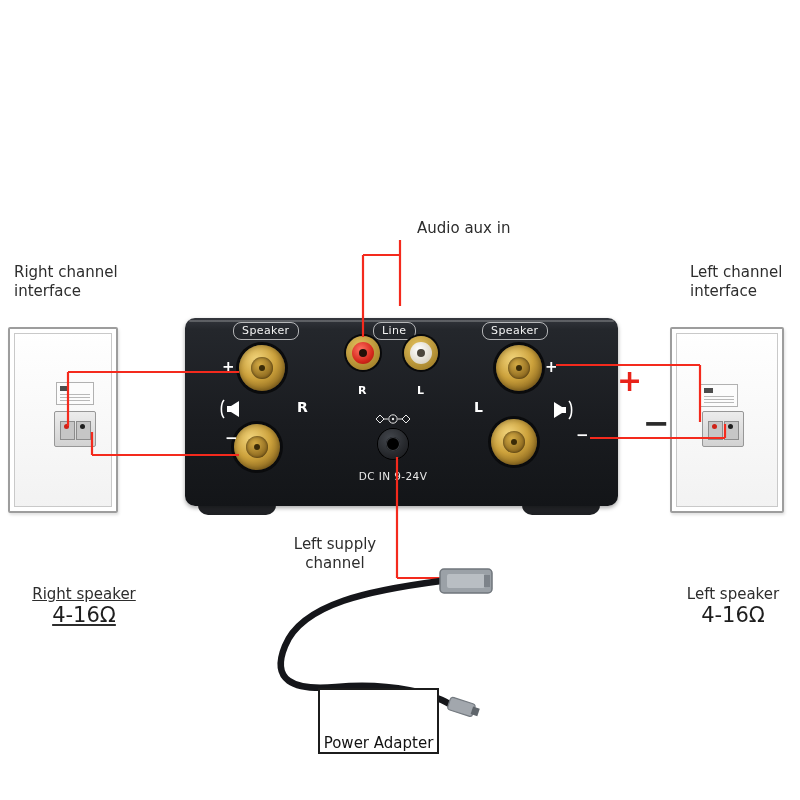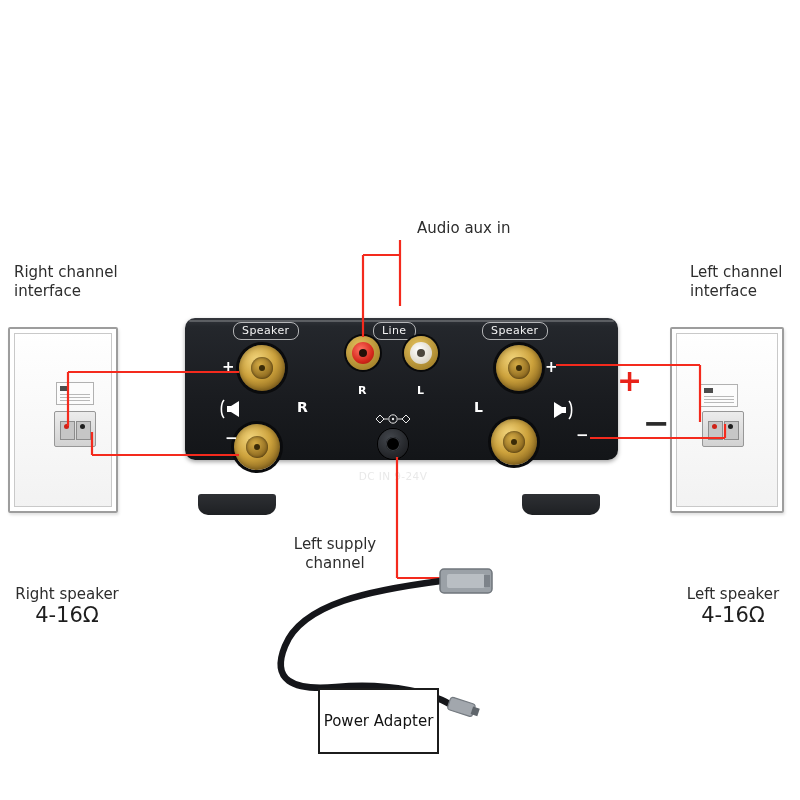--- a/index.html
+++ b/index.html
@@ -4,21 +4,21 @@
 <style>
   html,body { margin:0; padding:0; }
   body {
     width:800px; height:800px; background:#ffffff; position:relative; overflow:hidden;
     font-family:"DejaVu Sans","Liberation Sans",sans-serif; color:#2b2b2b;
   }
   .abs { position:absolute; }
 
   
   #amp {
-    position:absolute; left:185px; top:318px; width:433px; height:142px;
+    position:absolute; left:185px; top:318px; width:433px; height:188px;
     background:linear-gradient(180deg,#34373d 0%,#24272c 6%,#1a1c20 55%,#131518 100%);
     border-radius:10px; z-index:2;
     box-shadow:0 2px 4px rgba(0,0,0,.35);
   }
   #amp::before { content:""; position:absolute; left:4px; right:4px; top:2px; height:2px;
     background:rgba(255,255,255,.22); border-radius:4px; }
   .foot { position:absolute; width:78px; height:21px; top:494px;
     background:linear-gradient(#2e3034,#1e2023); border-radius:3px 3px 10px 10px; z-index:1; }
   .sec-label { position:absolute; color:#f2f2f2; font-size:11px; letter-spacing:.4px;
     border:1px solid rgba(255,255,255,.65); border-radius:8px; padding:1px 8px 2px; }
@@ -68,21 +68,21 @@
   .cup.redcup::before { background:#cf2218; }
   .cup.blackcup::before { background:#1f1f1f; }
 
   
   .note { position:absolute; color:#2d2d2d; font-size:15px; line-height:19px; z-index:8; }
   .note.center { text-align:center; }
   .imp { font-size:21px; margin-top:2px; color:#1e1e1e; }
   .bigplus { position:absolute; font-size:30px; font-weight:bold; color:#e8231a; z-index:8; line-height:28px; }
   .bigminus { position:absolute; font-size:32px; font-weight:bold; color:#2b2b2b; z-index:8; line-height:28px; }
   #adapter { position:absolute; left:318px; top:688px; width:117px; height:62px; background:#fff;
-    border:2.5px solid #1c1c1c; display:flex; align-items:center; justify-content:center;
+    border:2.5px solid #1c1c1c; display:flex; align-items:flex-end; justify-content:center;
     font-size:15px; color:#121212; z-index:8; }
 
   #wires { position:absolute; left:0; top:0; z-index:7; pointer-events:none; }
   #wires .red { stroke:#f42a1d; stroke-width:2.2; }
   #wires .cable { stroke:#15161a; stroke-width:6.5; fill:none; stroke-linecap:round; }
   .icon-svg { display:block; }
 </style>
 </head>
 <body>
 
@@ -206,21 +206,21 @@
 <div class="note" style="left:690px; top:263px;">
   <div>Left channel</div>
   <div>interface</div>
 </div>
 
 <div class="note center" style="left:276px; top:535px; width:118px;">
   <div>Left supply</div>
   <div>channel</div>
 </div>
 
-<div class="note center" style="left:6px; top:585px; width:122px;">
+<div class="note center" style="left:23px; top:585px; width:122px;text-decoration:underline;">
   <div>Right speaker</div>
   <div class="imp">4-16Ω</div>
 </div>
 
 <div class="note center" style="left:672px; top:585px; width:122px;">
   <div>Left speaker</div>
   <div class="imp">4-16Ω</div>
 </div>
 
 <div id="adapter">

